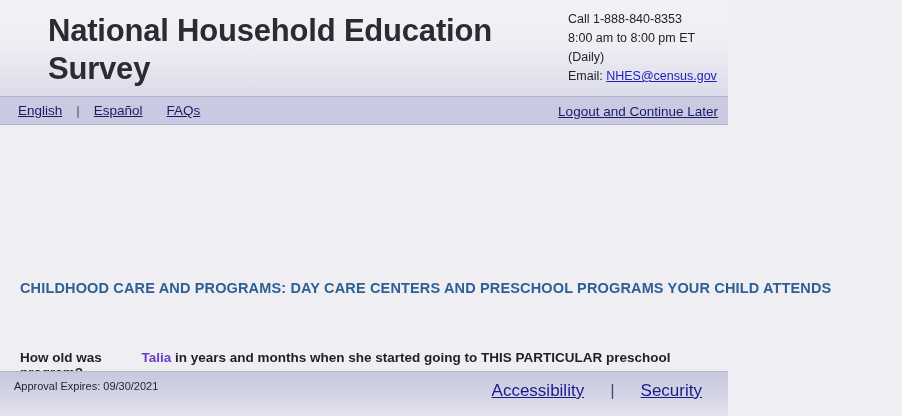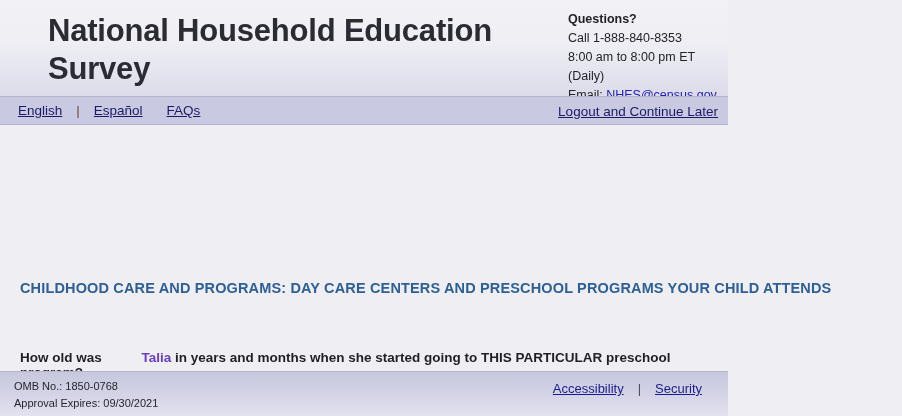--- a/index.html
+++ b/index.html
@@ -150,40 +150,39 @@
     left: 14px; top: 6px;
     font-size: 11px;
     line-height: 1.55;
     color: #26262e;
   }
   .footer-right {
     position: absolute;
     right: 12px; top: 9px;
     display: flex;
     align-items: center;
-    gap: 0;
-    font-size: 13px;
+    gap: 12px;
+    font-size: 17px;
   }
   .footer-right a {
     color: #1a1a8c;
     text-decoration: underline;
     padding: 0 14px;
     cursor: pointer;
   }
   .footer-right .fsep { color: #4a4a6a; }
 </style>
 </head>
 <body>
 
 <div class="page">
 
   <div class="header">
     <div class="site-title">National Household Education Survey</div>
     <div class="contact">
-      <div class="q-title">Questions?</div>
       <div>Call 1-888-840-8353</div>
       <div>8:00 am to 8:00 pm ET (Daily)</div>
       <div><span>Email: </span><a href="#">NHES@census.gov</a></div>
     </div>
   </div>
 
   <div class="navbar">
     <div class="nav-left">
       <span class="nav-link">English</span>
       <span class="nav-sep">|</span>
@@ -210,21 +209,20 @@
       <div class="dd dd-months">
         <span>Months</span>
         <span class="caret">▼</span>
       </div>
     </div>
 
   </div>
 
   <div class="footer">
     <div class="footer-left">
-      <div>OMB No.: 1850-0768</div>
       <div>Approval Expires: 09/30/2021</div>
     </div>
     <div class="footer-right">
       <a href="#">Accessibility</a>
       <span class="fsep">|</span>
       <a href="#">Security</a>
     </div>
   </div>
 
 </div>

